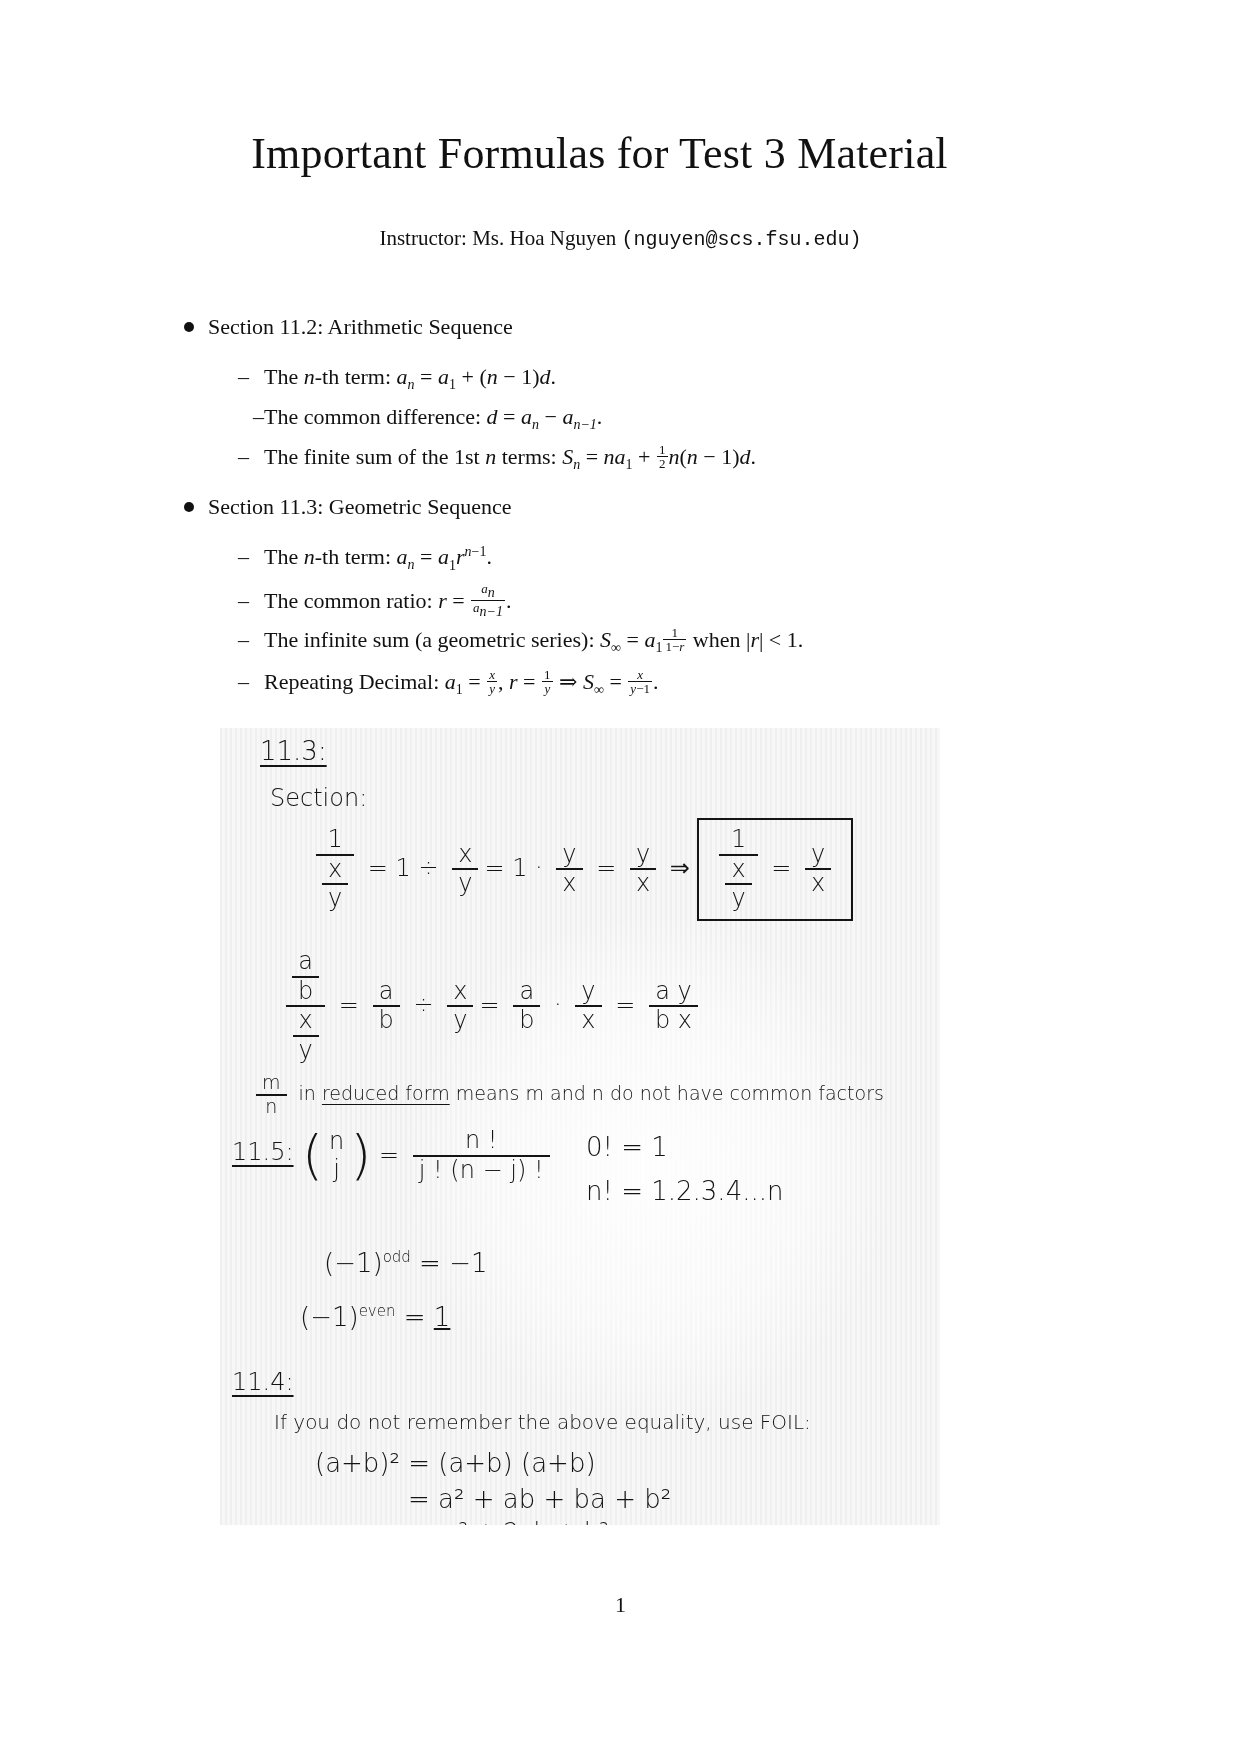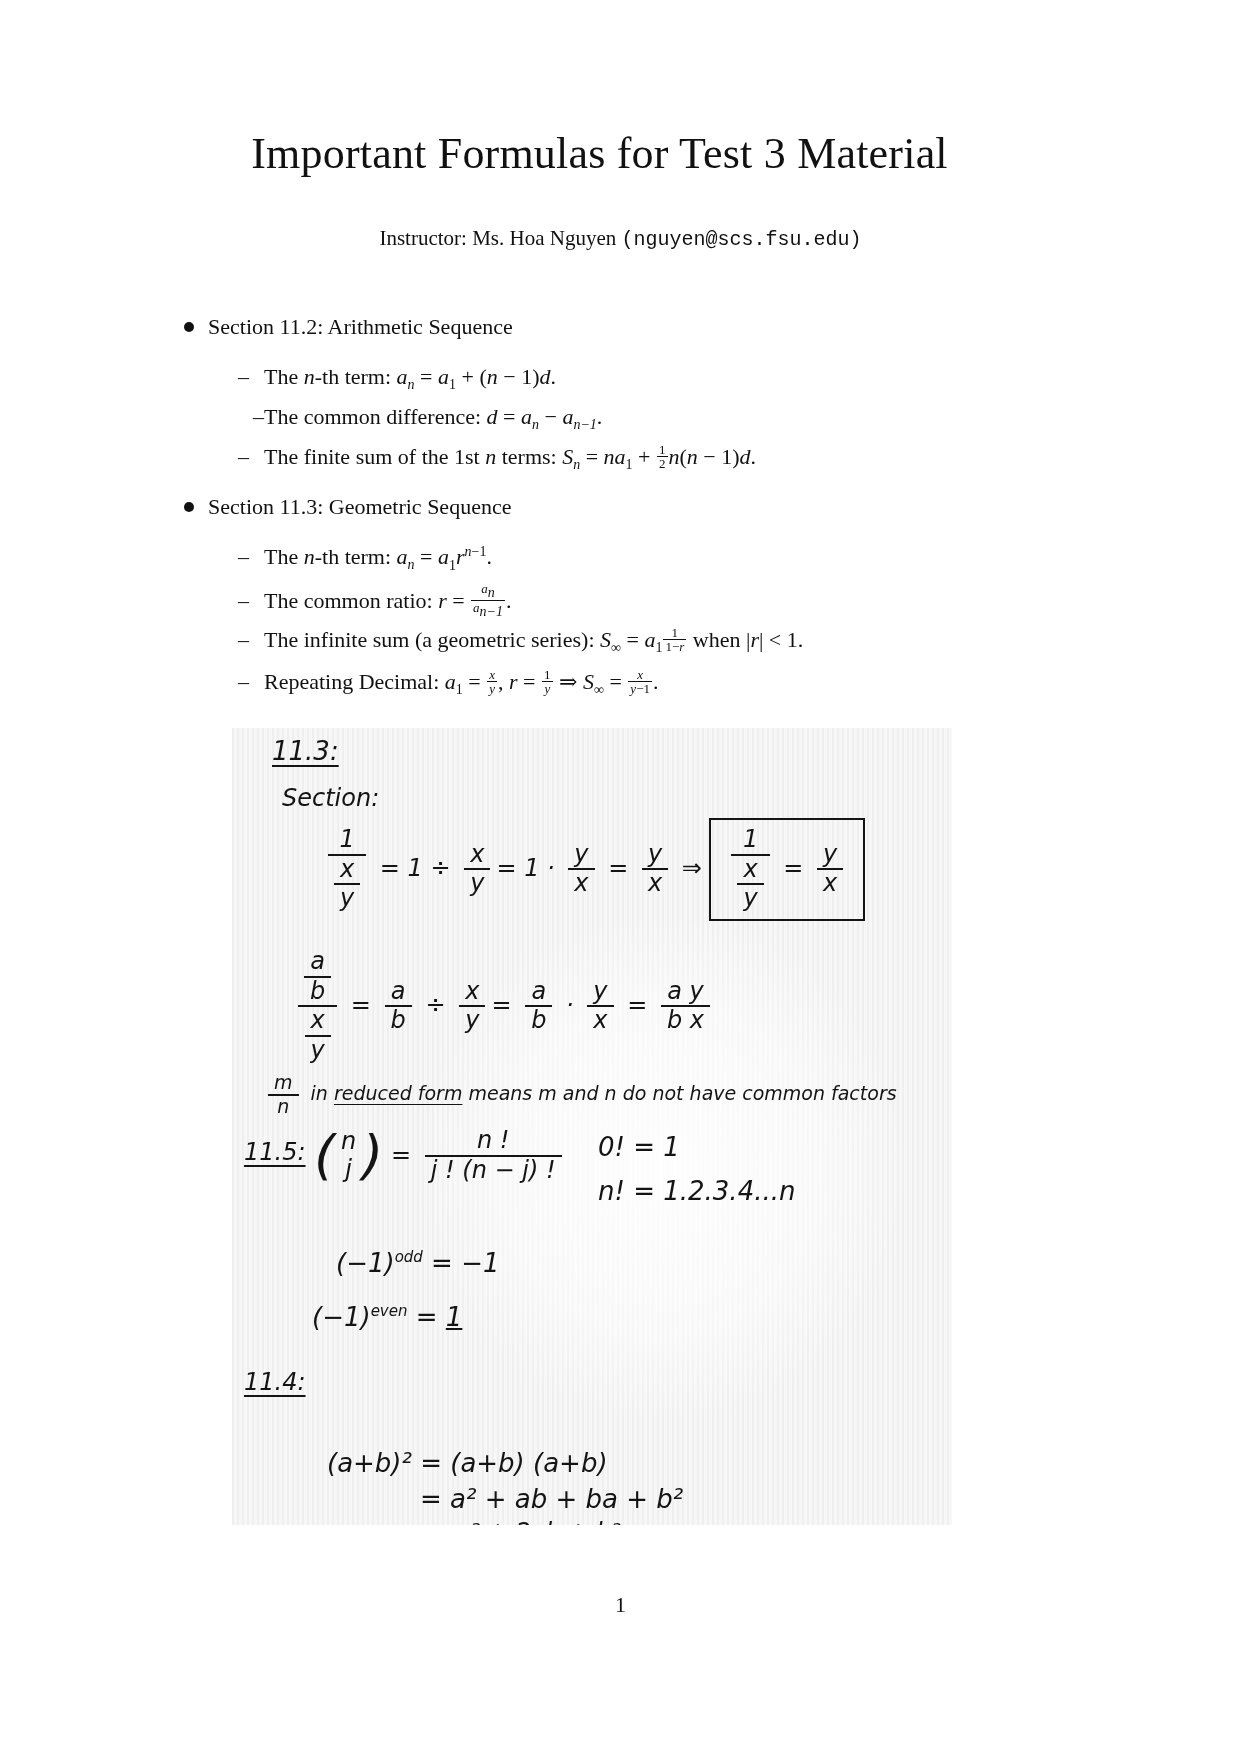--- a/index.html
+++ b/index.html
@@ -12,24 +12,24 @@
   .section { left: 184px; font-size: 22px; }
   .bullet { display: inline-block; width: 10px; height: 10px; border-radius: 50%; background: #111; margin-right: 14px; vertical-align: middle; position: relative; top: -2px; }
   .item { left: 238px; font-size: 22px; white-space: nowrap; }
   .dash { display: inline-block; width: 26px; }
   i { font-style: italic; }
   .frac { display: inline-block; vertical-align: middle; text-align: center; font-size: 13px; line-height: 1.05; margin: 0 1px; position: relative; top: -2px; }
   .frac > span { display: block; padding: 0 2px; }
   .frac > span.num { border-bottom: 1px solid #111; }
   sub, sup { font-size: 14px; }
   
-  .scan { left: 232px; top: 728px; width: 720px; height: 797px;
+  .scan { left: 220px; top: 728px; width: 720px; height: 797px;
           background: repeating-linear-gradient(90deg, #efefef 0 2px, #f7f7f7 2px 5px),
                       #f2f2f2;
-          overflow: hidden; font-style: italic; }
+          overflow: hidden; }
   .scan-glow { position: absolute; left: 180px; top: 180px; width: 500px; height: 520px;
                border-radius: 50%; background: radial-gradient(ellipse at center, rgba(255,255,255,0.9) 0%, rgba(255,255,255,0.5) 45%, rgba(255,255,255,0) 70%); }
   .hw { position: absolute; font-family: "DejaVu Sans", "Liberation Sans", sans-serif; color: #141414; white-space: nowrap; font-weight: 300; }
   .hw.u { text-decoration: underline; text-underline-offset: 5px; }
   .hfrac { display: inline-block; vertical-align: middle; text-align: center; line-height: 1.15; margin: 0 6px; }
   .hfrac > span { display: block; padding: 0 6px; }
   .hfrac > span.num { border-bottom: 2px solid #141414; }
   .boxed { border: 2px solid #141414; padding: 6px 14px; display: inline-block; }
   .page-num { left: 0; width: 1241px; top: 1592px; text-align: center; font-size: 22px; }
 </style>
@@ -100,18 +100,19 @@
     <span style="font-size:54px; vertical-align:middle;">(</span><span class="hfrac" style="margin:0;"><span>n</span><span>j</span></span><span style="font-size:54px; vertical-align:middle;">)</span>
     = <span class="hfrac"><span class="num">n !</span><span>j ! (n − j) !</span></span>
   </div>
   <div class="hw" style="left:366px; top:404px; font-size:26px;">0! = 1</div>
   <div class="hw" style="left:366px; top:448px; font-size:26px;">n! = 1.2.3.4...n</div>
 
   <div class="hw" style="left:80px; top:520px; font-size:26px;margin-left:24px;">(−1)<sup style="font-size:15px;">odd</sup> = −1</div>
   <div class="hw" style="left:80px; top:574px; font-size:26px;">(−1)<sup style="font-size:15px;">even</sup> = <u>1</u></div>
 
   <div class="hw u" style="left:12px; top:640px; font-size:24px;">11.4:</div>
+  <div class="hw" style="left:54px; top:682px; font-size:20px;">If you do not remember the above equality, use FOIL:</div>
   <div class="hw" style="left:95px; top:720px; font-size:26px;">(a+b)² = (a+b) (a+b)</div>
   <div class="hw" style="left:188px; top:756px; font-size:26px;">= a² + ab + ba + b²</div>
   <div class="hw" style="left:196px; top:792px; font-size:24px; top:790px;">= a² + 2ab + b²</div>
 </div>
 
 <div class="abs page-num">1</div>
 
 </body></html>

